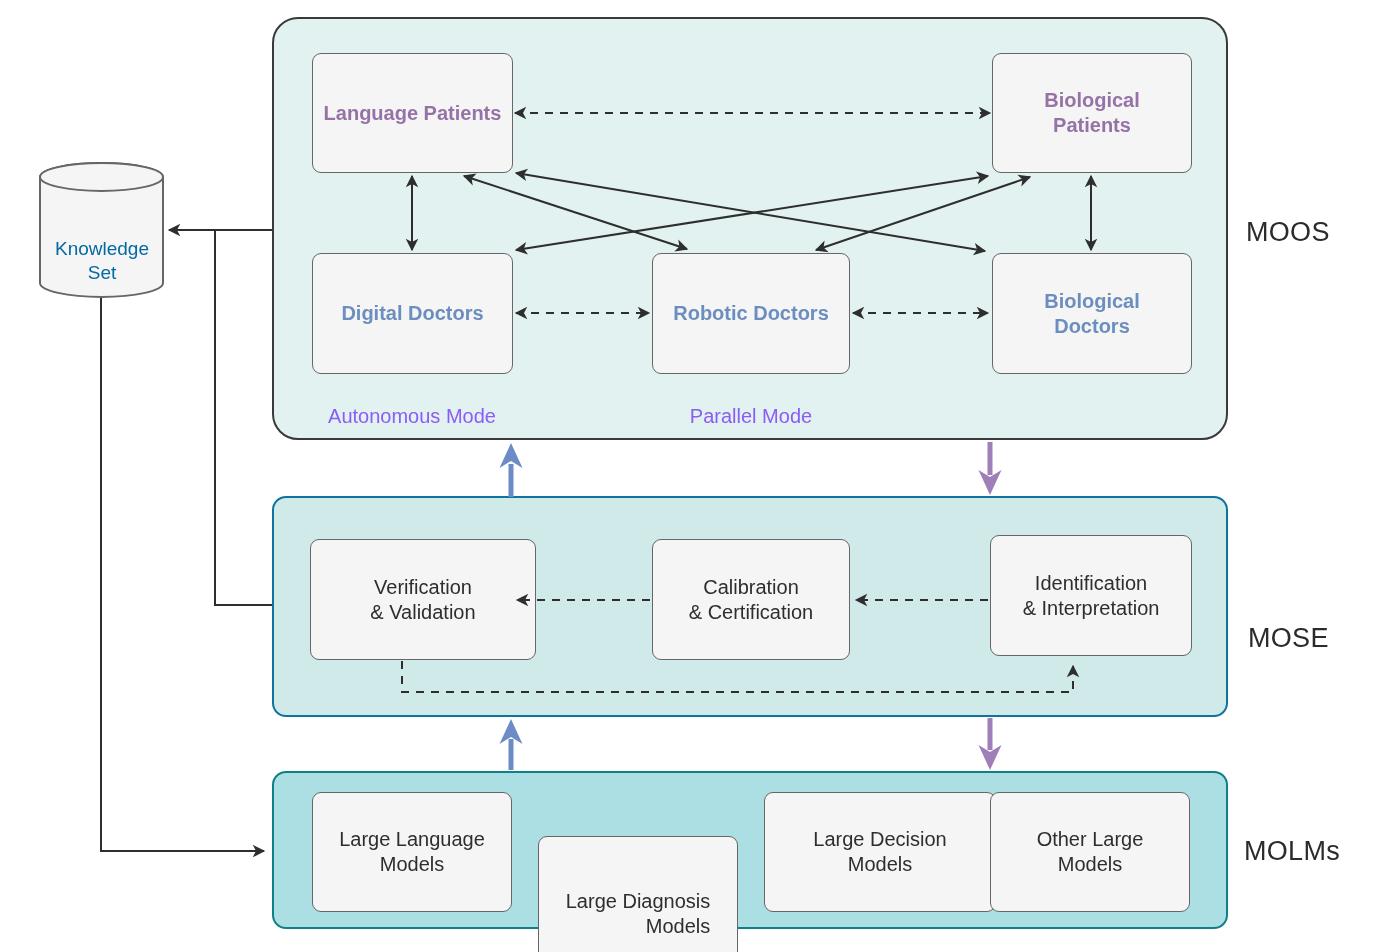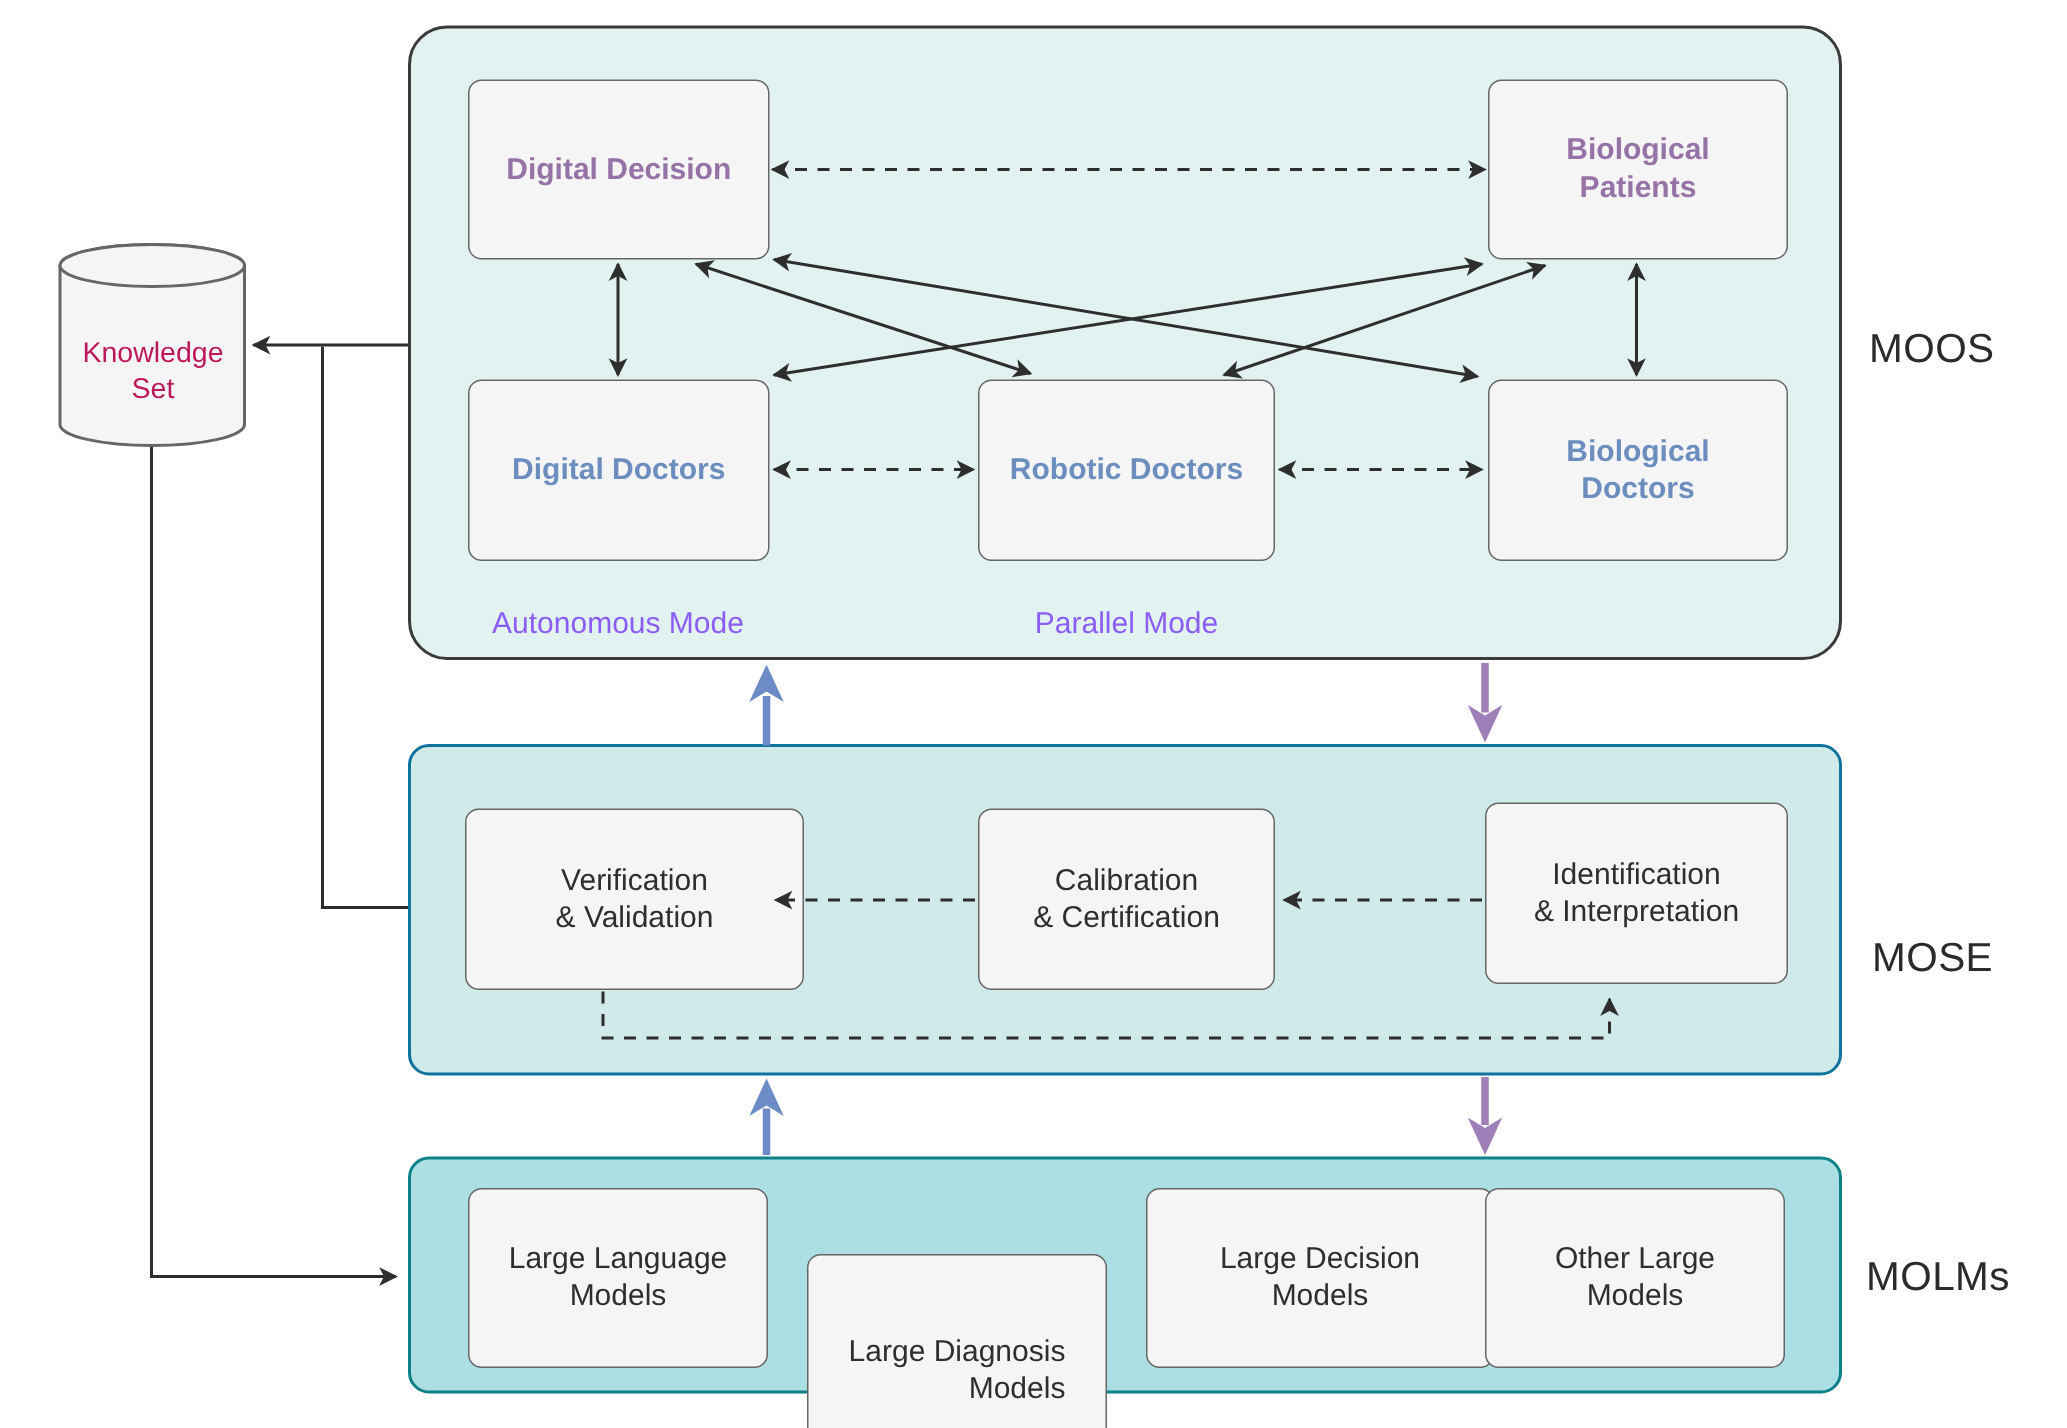--- a/index.html
+++ b/index.html
@@ -17,21 +17,21 @@
         font-size:20px;line-height:1.25;color:#2e2e2e;white-space:pre-line;}
   .node.bold{font-weight:bold;}
   .node.purple{color:var(--purple-text);}
   .node.blue{color:var(--blue-text);}
 
   .mode-label{position:absolute;z-index:3;width:250px;text-align:center;
         font-size:20px;color:#8b5cf6;}
   .side-label{position:absolute;z-index:3;font-size:27px;font-weight:normal;color:#2b2b2b;letter-spacing:.3px;}
 
   .ks-label{position:absolute;z-index:6;width:118px;text-align:center;font-size:19px;line-height:1.25;
-        color:#be185d;white-space:pre-line;}
+        color:#0369a1;white-space:pre-line;margin-top:13px;}
 
   svg.overlay{position:absolute;left:0;top:0;z-index:5;pointer-events:none;}
   .c-line{stroke:#2e2e2e;stroke-width:2;fill:none;}
   .c-dash{stroke-dasharray:8 7;}
   .cyl{fill:var(--node-fill);stroke:var(--node-border);stroke-width:2;}
   .arrow-blue-stem{stroke:var(--arrow-up-blue);stroke-width:5;fill:none;}
   .arrow-blue-head{fill:var(--arrow-up-blue);stroke:none;}
   .arrow-purple-stem{stroke:var(--arrow-down-purple);stroke-width:5;fill:none;}
   .arrow-purple-head{fill:var(--arrow-down-purple);stroke:none;}
 </style>
@@ -41,21 +41,21 @@
 <div id="canvas">
 
   <div class="panel panel-moos" style="left:272px;top:17px;width:956px;height:423px;"></div>
   <div class="panel panel-mose" style="left:272px;top:496px;width:956px;height:221px;"></div>
   <div class="panel panel-molms" style="left:272px;top:771px;width:956px;height:158px;"></div>
 
   <div class="side-label" style="left:1246px;top:217px;">MOOS</div>
   <div class="side-label" style="left:1248px;top:623px;">MOSE</div>
   <div class="side-label" style="left:1244px;top:836px;">MOLMs</div>
 
-  <div class="node bold purple" style="left:312px;top:53px;width:201px;height:120px;">Digital Decision</div>
+  <div class="node bold purple" style="left:312px;top:53px;width:201px;height:120px;">Language Patients</div>
   <div class="node bold purple" style="left:992px;top:53px;width:200px;height:120px;">Biological
 Patients</div>
   <div class="node bold blue" style="left:312px;top:253px;width:201px;height:121px;">Digital Doctors</div>
   <div class="node bold blue" style="left:652px;top:253px;width:198px;height:121px;">Robotic Doctors</div>
   <div class="node bold blue" style="left:992px;top:253px;width:200px;height:121px;">Biological
 Doctors</div>
 
   <div class="mode-label" style="left:287px;top:405px;">Autonomous Mode</div>
   <div class="mode-label" style="left:626px;top:405px;">Parallel Mode</div>
 

